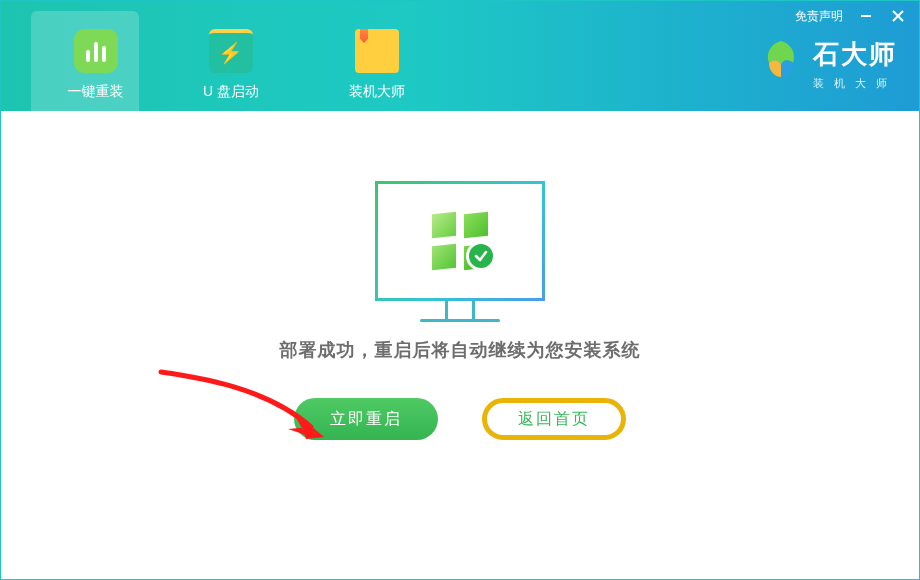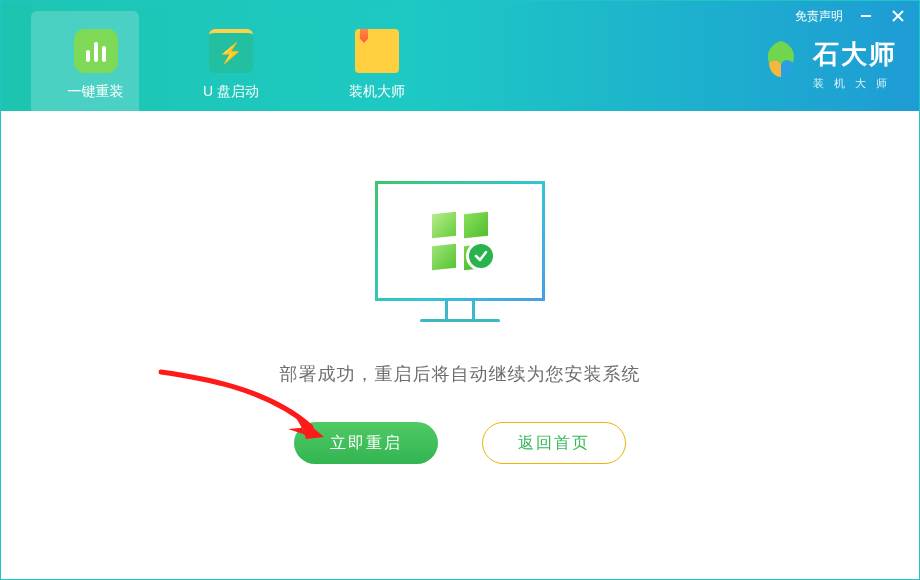--- a/index.html
+++ b/index.html
@@ -131,24 +131,25 @@
     .win-logo .sq:nth-child(4){ right:0; bottom:0; background: linear-gradient(135deg,#77d646,#3db028); transform: skewY(-6deg);}
     .check-badge{
       position:absolute; right:-8px; bottom:-2px;
       width:30px; height:30px; border-radius:50%;
       background:#28b44b; border:3px solid #fff;
       display:flex; align-items:center; justify-content:center;
     }
     .check-badge svg{ width:16px; height:16px; }
 
     .status-text {
-      margin-top: 40px;
+      margin-top: 16px;
       font-size: 18px;
       color: #6d6d6d;
       letter-spacing: 1px;
+      font-weight: bold;
     }
 
     .buttons {
       margin-top: 36px;
       display: flex;
       gap: 44px;
     }
     .btn {
       width: 144px; height: 42px;
       border-radius: 21px;
@@ -157,21 +158,21 @@
       cursor: pointer;
       letter-spacing: 2px;
     }
     .btn-primary {
       background: linear-gradient(180deg,#4fca64,#33b552);
       color: #ffffff;
       border: none;
     }
     .btn-secondary {
       background: #ffffff;
-      border: 1px solid #eab308;
+      border: 5px solid #eab308;
       color: #34b757;
     }
 
     
     .arrow-annot {
       position: absolute;
       left: 155px;
       top: 366px;
       width: 180px;
       height: 110px;

